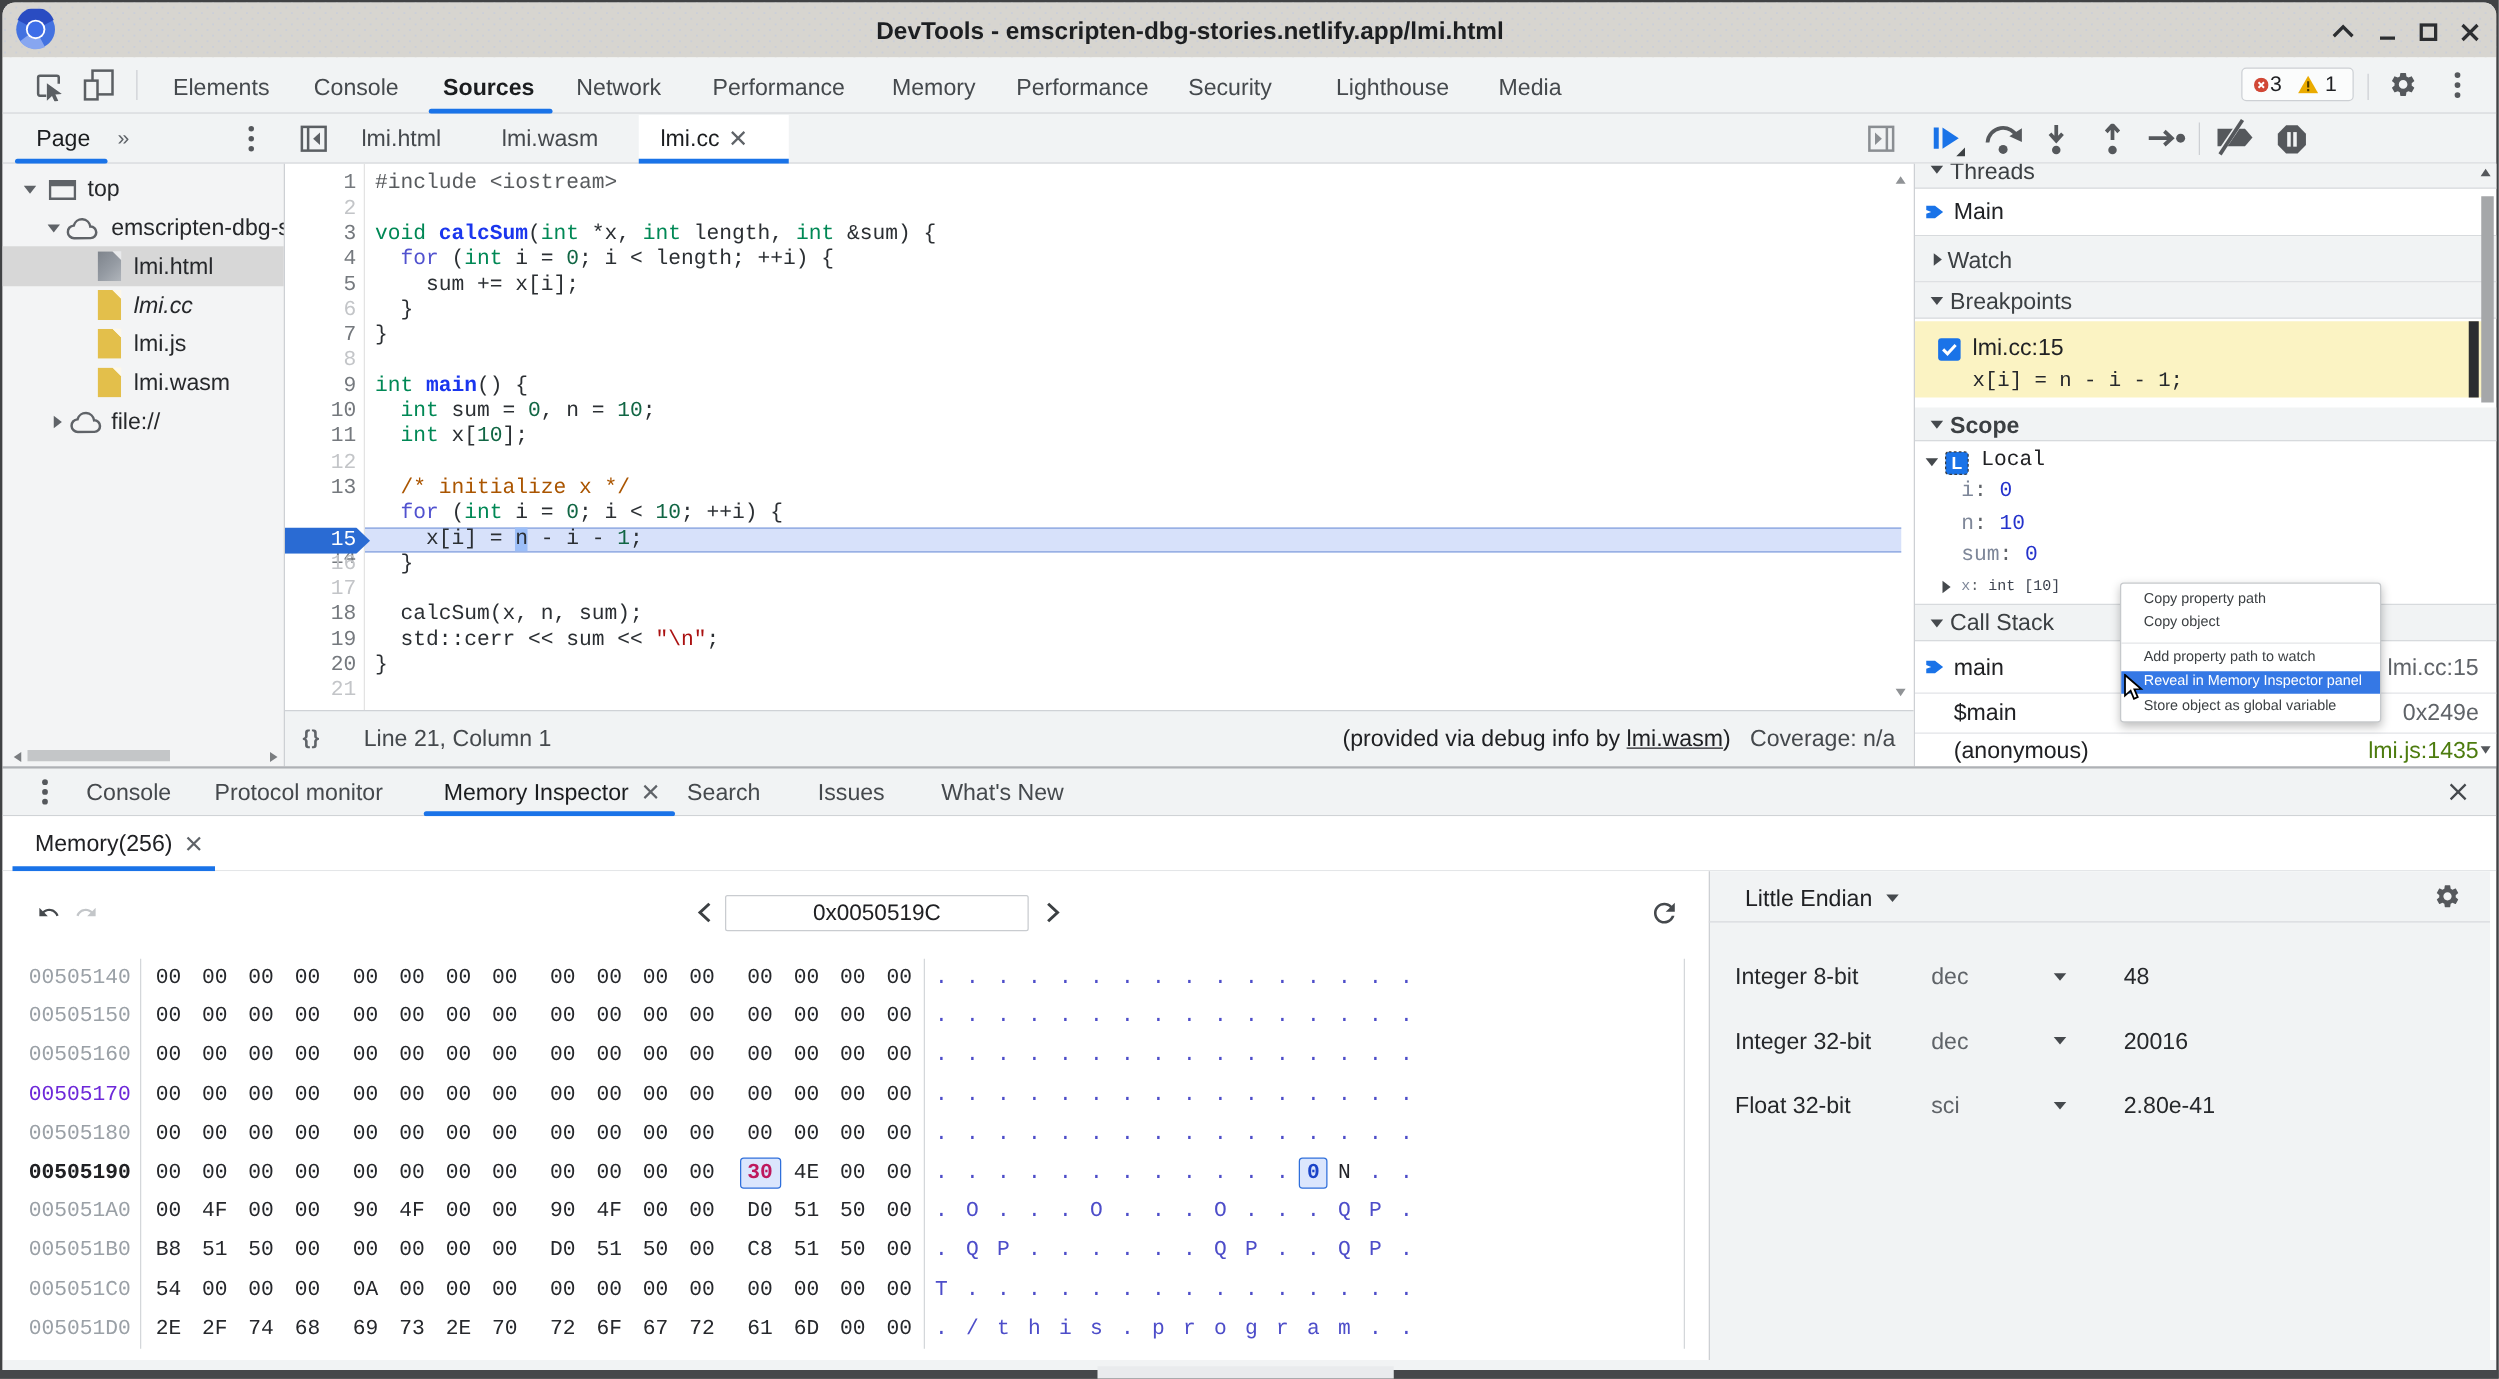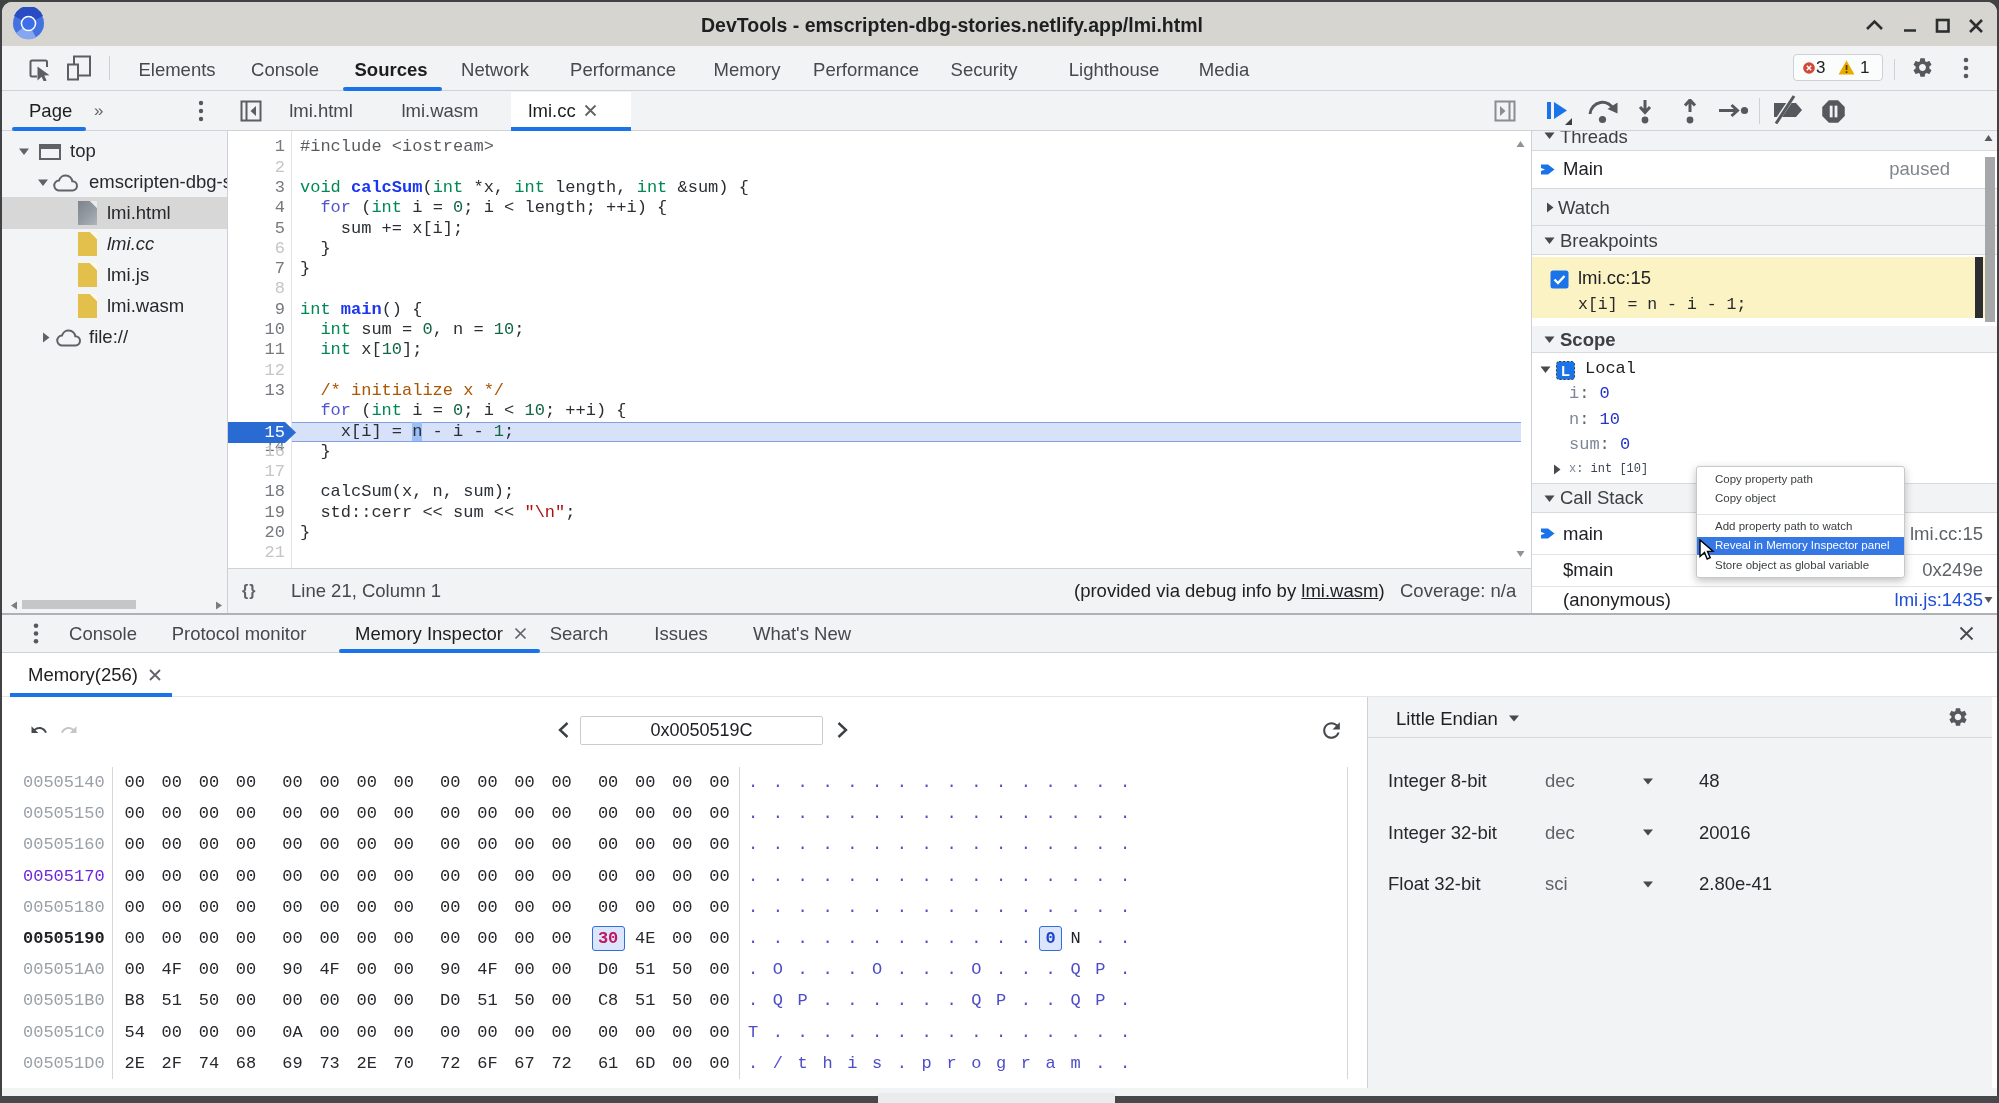--- a/index.html
+++ b/index.html
@@ -255,21 +255,20 @@
         <svg width="11" height="9" viewBox="0 0 11 9" style="position:absolute;top:8px">
           <path d="M0.5 1.5 L10.5 1.5 L5.5 8 Z" fill="#45494d"></path>
         </svg>
       </div>
       <div style="position:absolute;left:28px;top:-8px;height:27px;line-height:27px;font-size:18.5px;color:#3c4043;">Threads</div>
     </div>
 <svg class="abs" style="left:1538px;top:159px" width="16" height="17" viewBox="0 0 16 17">
       <path d="M1 3.5 L8 3.5 L14.5 8.5 L8 13.5 L1 13.5 L1 10 L5 8.5 L1 7 Z" fill="#1a73e8"></path>
     </svg>
 <div class="abs" style="left:1561px;top:148px;height:38px;line-height:38px;font-size:18.5px;color:#202124;">Main</div>
-<div class="abs" style="left:1529px;top:148px;width:460px;height:38px;line-height:38px;font-size:18.5px;color:#80868b;text-align:right;"><span style="margin-right:41px">paused</span></div>
 <div class="abs" style="left:1530px;top:185.5px;width:466px;height:1px;background:#d7dadd;"></div>
 <div class="abs" style="left:1530px;top:186.5px;width:466px;height:37px;background:#f1f3f4;border-bottom:1px solid #d7dadd;box-sizing:border-box;"></div>
 <svg class="abs" style="left:1544px;top:200px" width="8" height="11" viewBox="0 0 8 11">
       <path d="M1 0.5 L7.5 5.5 L1 10.5 Z" fill="#45494d"></path>
     </svg>
 <div class="abs" style="left:1556px;top:186.5px;height:37px;line-height:37px;font-size:18.5px;color:#3c4043;">Watch</div>
 <div class="abs" style="left:1530px;top:223.5px;width:466px;height:29.5px;background:#f1f3f4;border-bottom:1px solid #d7dadd;box-sizing:border-box;"></div>
 <svg class="abs" style="left:1542px;top:234px" width="11" height="9" viewBox="0 0 11 9">
       <path d="M0.5 1.5 L10.5 1.5 L5.5 8 Z" fill="#45494d"></path>
     </svg>
@@ -310,21 +309,21 @@
 <svg class="abs" style="left:1538px;top:523px" width="16" height="17" viewBox="0 0 16 17">
       <path d="M1 3.5 L8 3.5 L14.5 8.5 L8 13.5 L1 13.5 L1 10 L5 8.5 L1 7 Z" fill="#1a73e8"></path>
     </svg>
 <div class="abs" style="left:1561px;top:510.5px;height:41px;line-height:41px;font-size:18.5px;color:#202124;">main</div>
 <div class="abs" style="left:1700px;top:510.5px;width:281px;height:41px;line-height:41px;font-size:18.5px;color:#5f6368;text-align:right;">lmi.cc:15</div>
 <div class="abs" style="left:1530px;top:551.5px;width:466px;height:1px;background:#e2e4e7;"></div>
 <div class="abs" style="left:1561px;top:551.5px;height:32px;line-height:32px;font-size:18.5px;color:#202124;">$main</div>
 <div class="abs" style="left:1700px;top:551.5px;width:281px;height:32px;line-height:32px;font-size:18.5px;color:#5f6368;text-align:right;">0x249e</div>
 <div class="abs" style="left:1530px;top:583.5px;width:466px;height:1px;background:#e2e4e7;"></div>
 <div class="abs" style="left:1561px;top:583.5px;height:28px;line-height:28px;font-size:18.5px;color:#202124;">(anonymous)</div>
-<div class="abs" style="left:1700px;top:583.5px;width:281px;height:28px;line-height:28px;font-size:18.5px;color:#1d4ed8;text-align:right;">lmi.js:1435</div>
+<div class="abs" style="left:1700px;top:583.5px;width:281px;height:28px;line-height:28px;font-size:18.5px;color:#4d7c0f;text-align:right;">lmi.js:1435</div>
 <svg class="abs" style="left:1982px;top:132px" width="9" height="8" viewBox="0 0 9 8">
       <path d="M0.5 7 L4.5 1 L8.5 7 Z" fill="#55585c"></path>
     </svg>
 <div class="abs" style="left:1983px;top:155px;width:10px;height:165px;background:#a5a7a9;"></div>
 <div class="abs" style="left:1973px;top:255px;width:8px;height:61px;background:#2b2d30;"></div>
 <svg class="abs" style="left:1982px;top:594px" width="9" height="8" viewBox="0 0 9 8">
       <path d="M0.5 1 L4.5 7 L8.5 1 Z" fill="#55585c"></path>
     </svg>
 
 <div class="abs" style="left:1694px;top:464px;width:209px;height:112px;background:#fff;border:1px solid #c6c9cc;border-radius:3px;box-shadow:0 3px 8px rgba(0,0,0,0.25);box-sizing:border-box;"></div>

